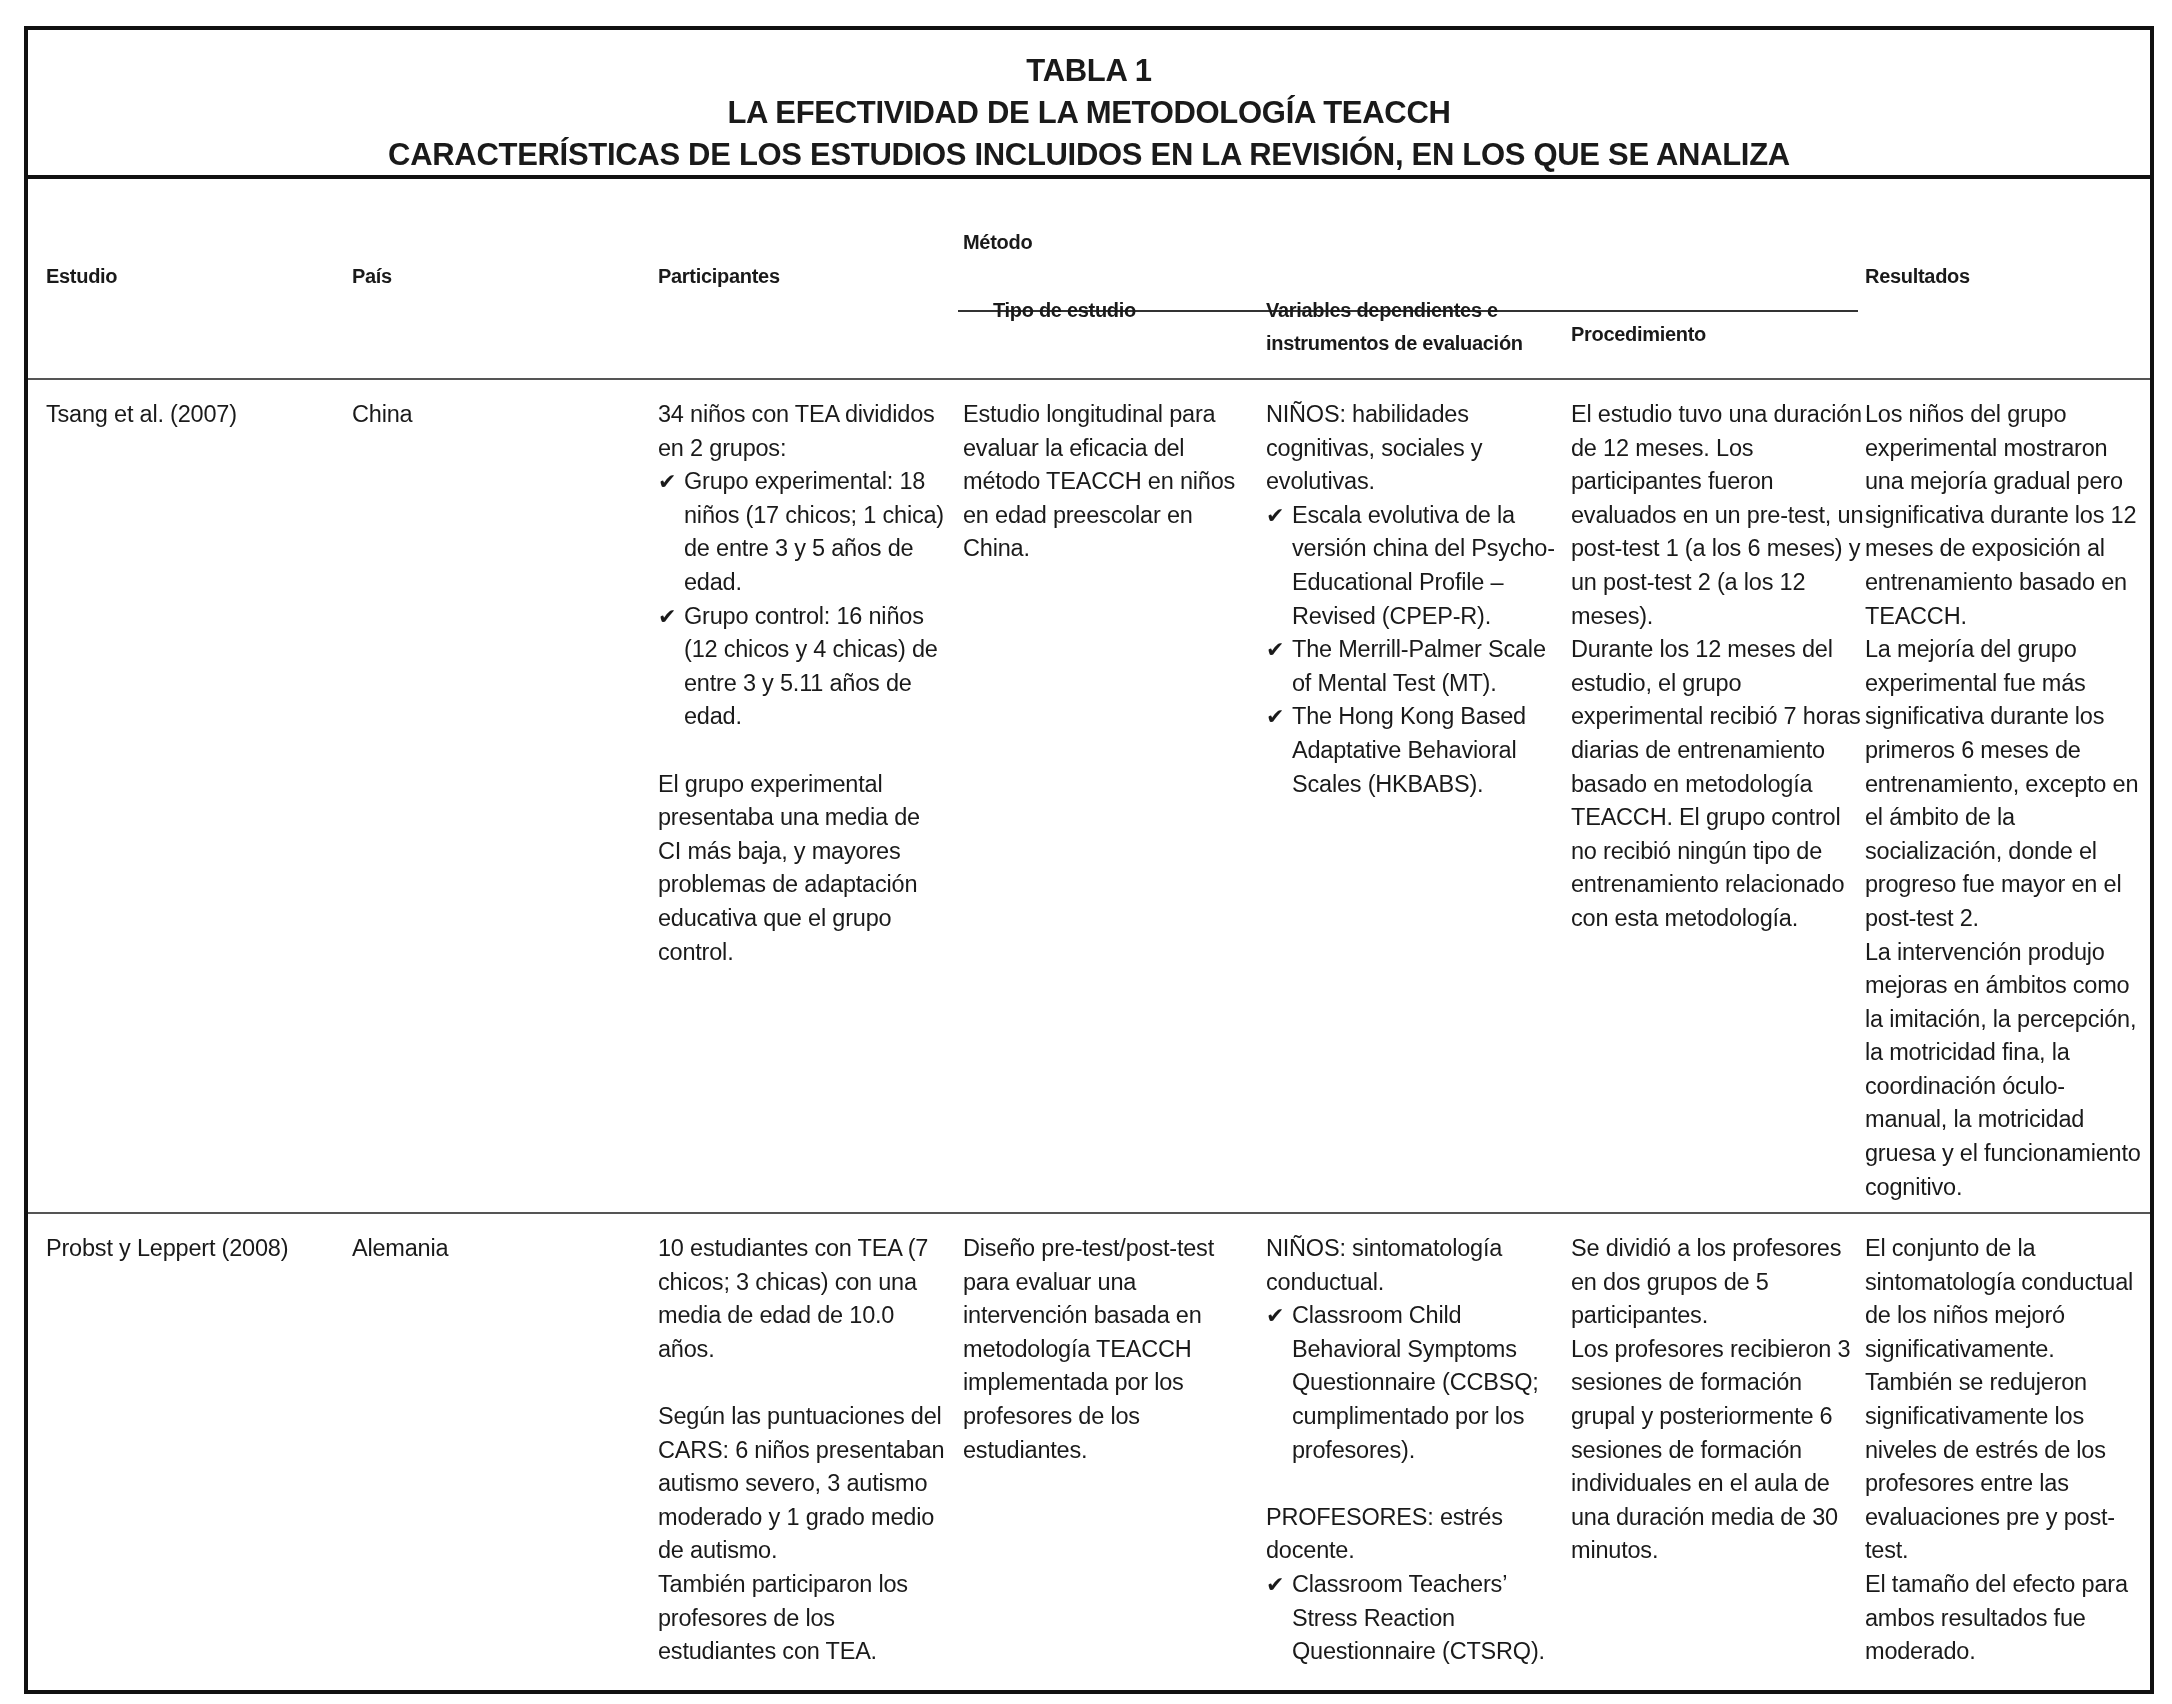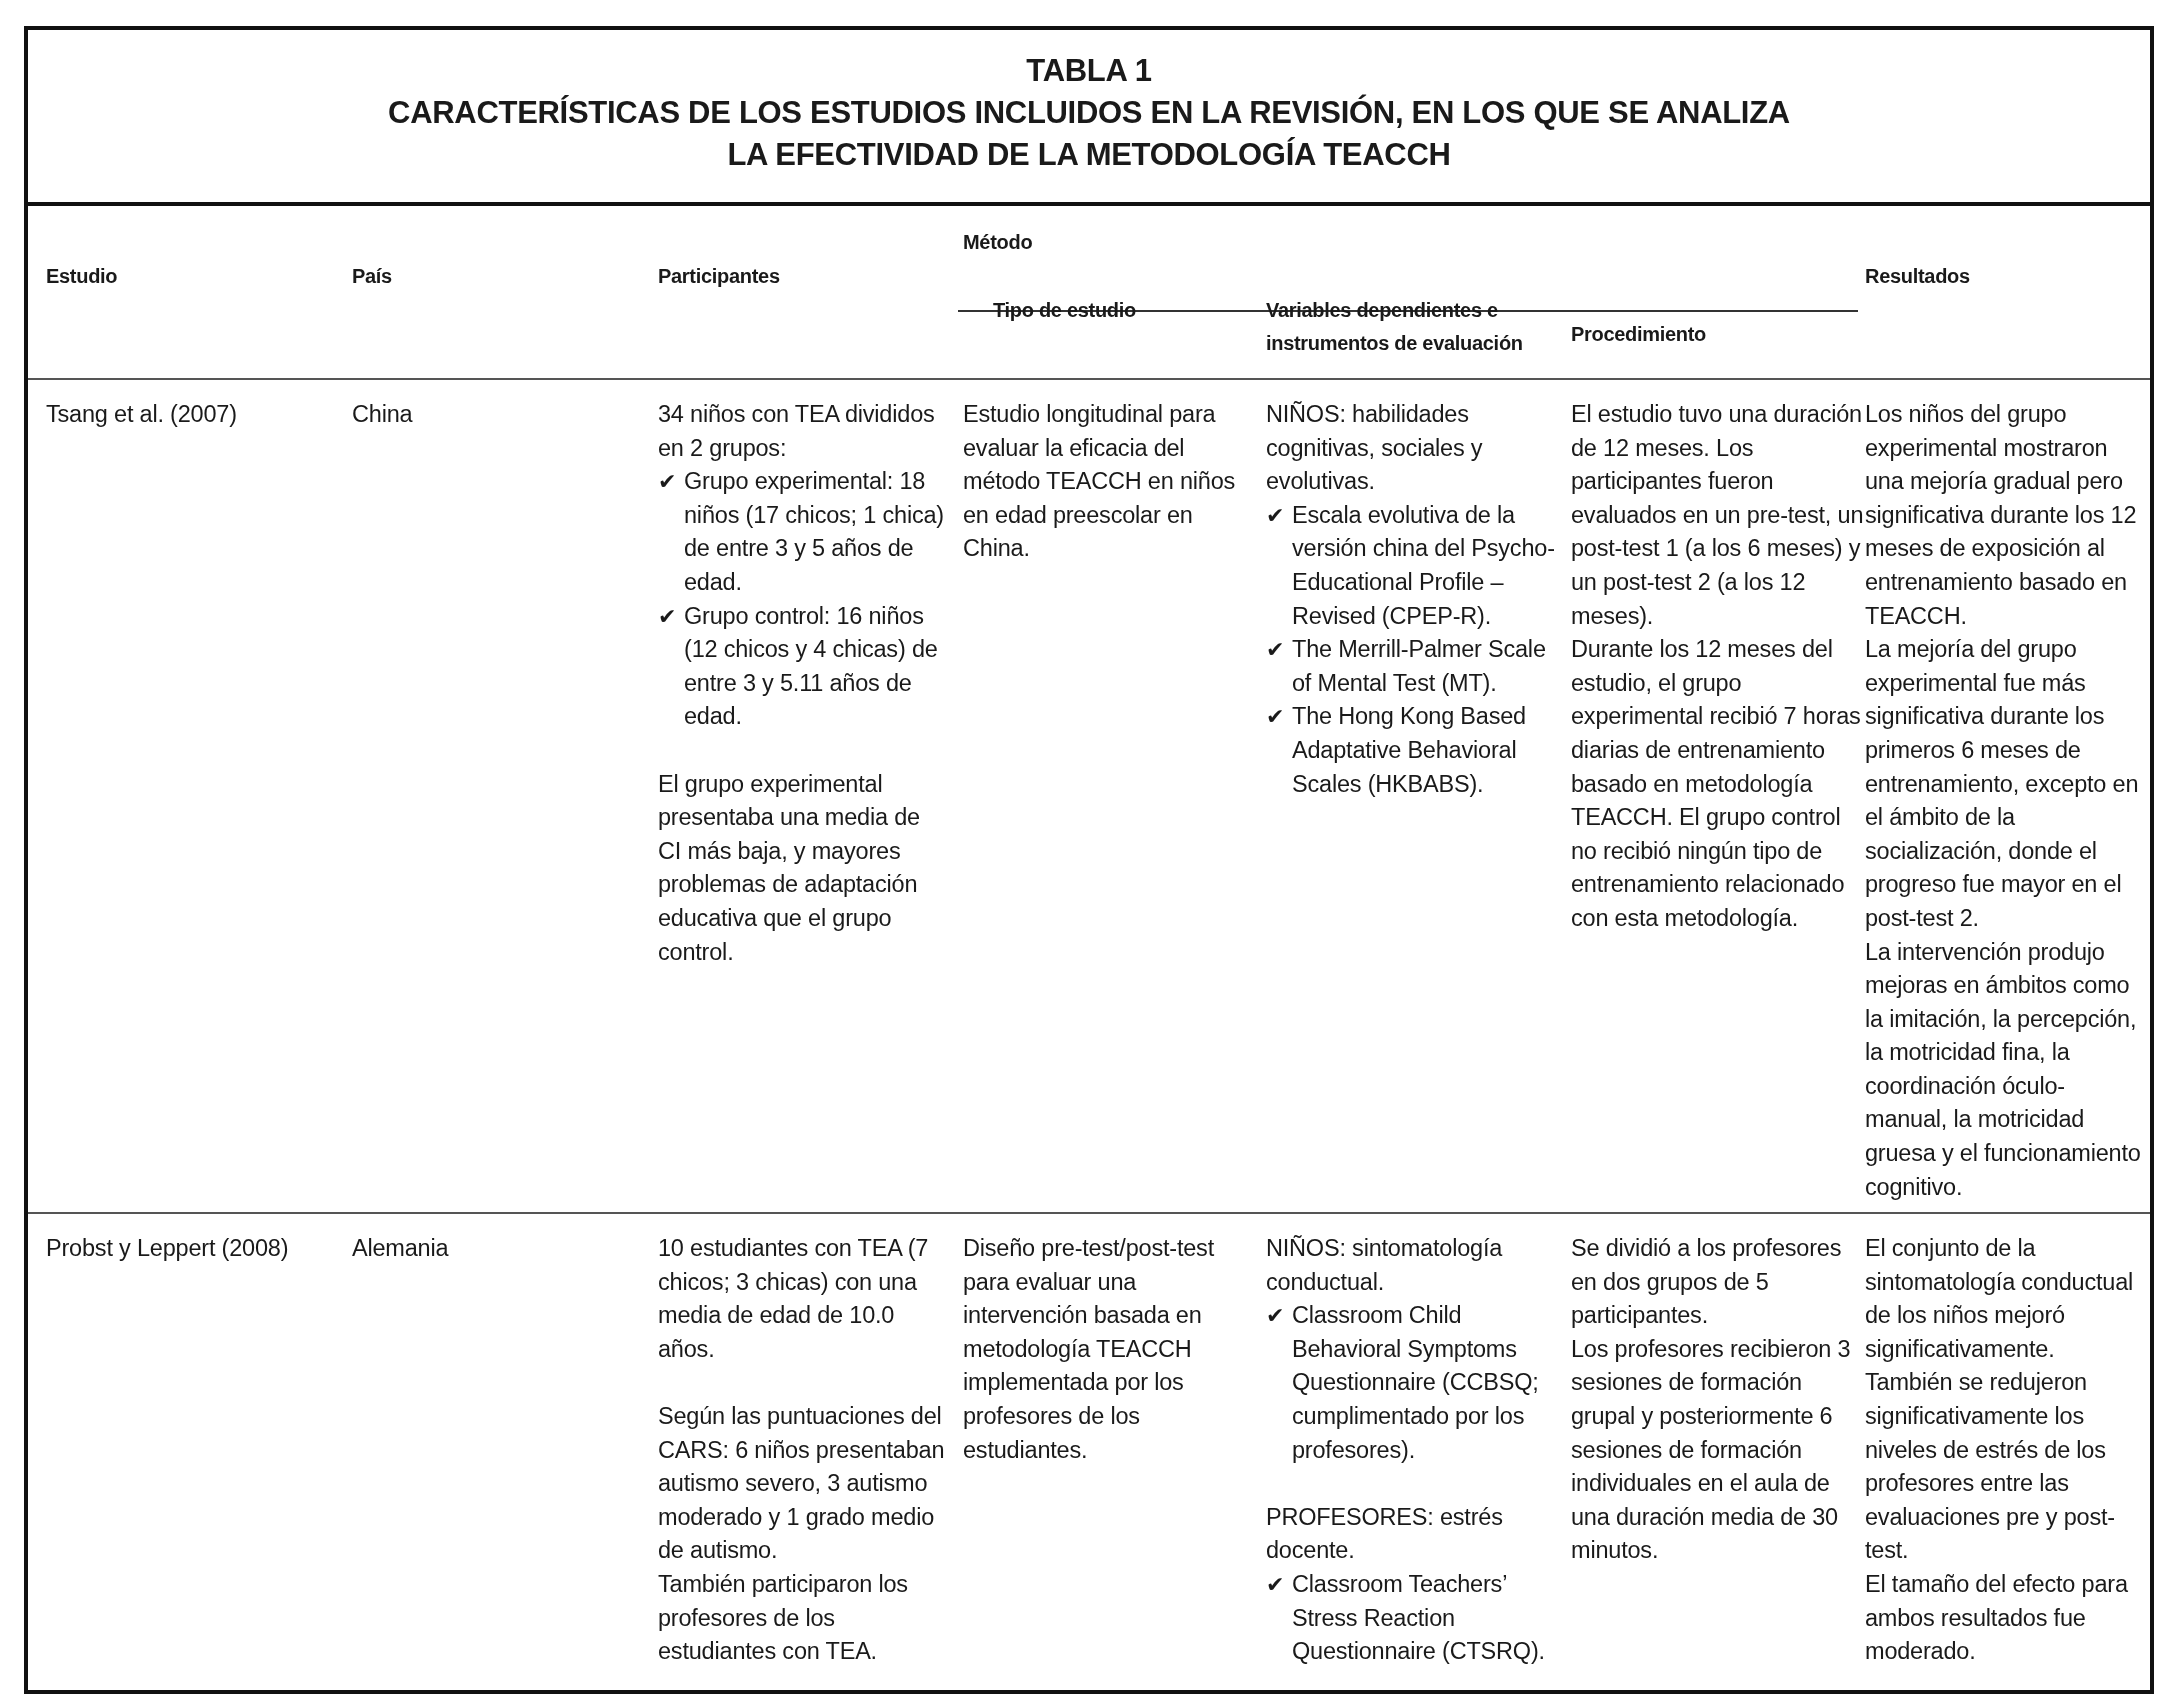--- a/index.html
+++ b/index.html
@@ -1,20 +1,20 @@
 <!DOCTYPE html>
 <html><head>
 <meta charset="utf-8">
 <style>
   html, body { margin: 0; padding: 0; background: #ffffff; }
   body { width: 2172px; height: 1704px; position: relative; overflow: hidden;
          font-family: "Liberation Sans", sans-serif; color: #1a1a1a; }
   .frame { position: absolute; left: 24px; top: 26px; width: 2130px; height: 1668px;
            border: 4px solid #111; box-sizing: border-box; }
-  .title-block { position: absolute; left: 0; top: 0; width: 100%; height: 176px;
+  .title-block { position: absolute; left: 0; top: 0; width: 100%; height: 149px;
                  border-bottom: 4px solid #111; box-sizing: border-box;
                  text-align: center; font-weight: bold; font-size: 31px; line-height: 42px;
                  padding-top: 20px; letter-spacing: -0.3px; }
   .title-block div { white-space: nowrap; }
   .grid { position: absolute; left: 0; top: 184px; width: 100%; }
   .hdr { position: absolute; left: 0; top: 0; width: 100%; height: 166px;
          border-bottom: 2px solid #555; box-sizing: border-box; }
   .h { position: absolute; font-weight: bold; font-size: 20px; line-height: 33px; white-space: nowrap; letter-spacing: -0.3px; }
   .metodo-rule { position: absolute; left: 930px; top: 96px; width: 900px; height: 0; border-top: 2px solid #333; }
   .row { position: absolute; left: 0; width: 100%; box-sizing: border-box; }
@@ -32,22 +32,22 @@
   .gap { height: 33.6px; }
   .bul { position: relative; padding-left: 26px; margin: 0; }
   .bul .chk { position: absolute; left: 0; top: 0; font-size: 22px; }
 </style>
 </head>
 <body>
 
 <div class="frame">
   <div class="title-block">
     <div>TABLA 1</div>
+    <div>LA EFECTIVIDAD DE LA METODOLOGÍA TEACCH</div>
     <div>CARACTERÍSTICAS DE LOS ESTUDIOS INCLUIDOS EN LA REVISIÓN, EN LOS QUE SE ANALIZA</div>
-    <div>LA EFECTIVIDAD DE LA METODOLOGÍA TEACCH</div>
   </div>
 
   <div class="grid">
     <div class="hdr">
       <div class="h" style="left:18px; top:46px;text-align:right;">Estudio</div>
       <div class="h" style="left:324px; top:46px;">País</div>
       <div class="h" style="left:630px; top:46px;">Participantes</div>
       <div class="h" style="left:935px; top:12px;">Método</div>
       <div class="metodo-rule"></div>
       <div class="h" style="left:935px; top:112px; top:80px;margin-left:30px;">Tipo de estudio</div>

